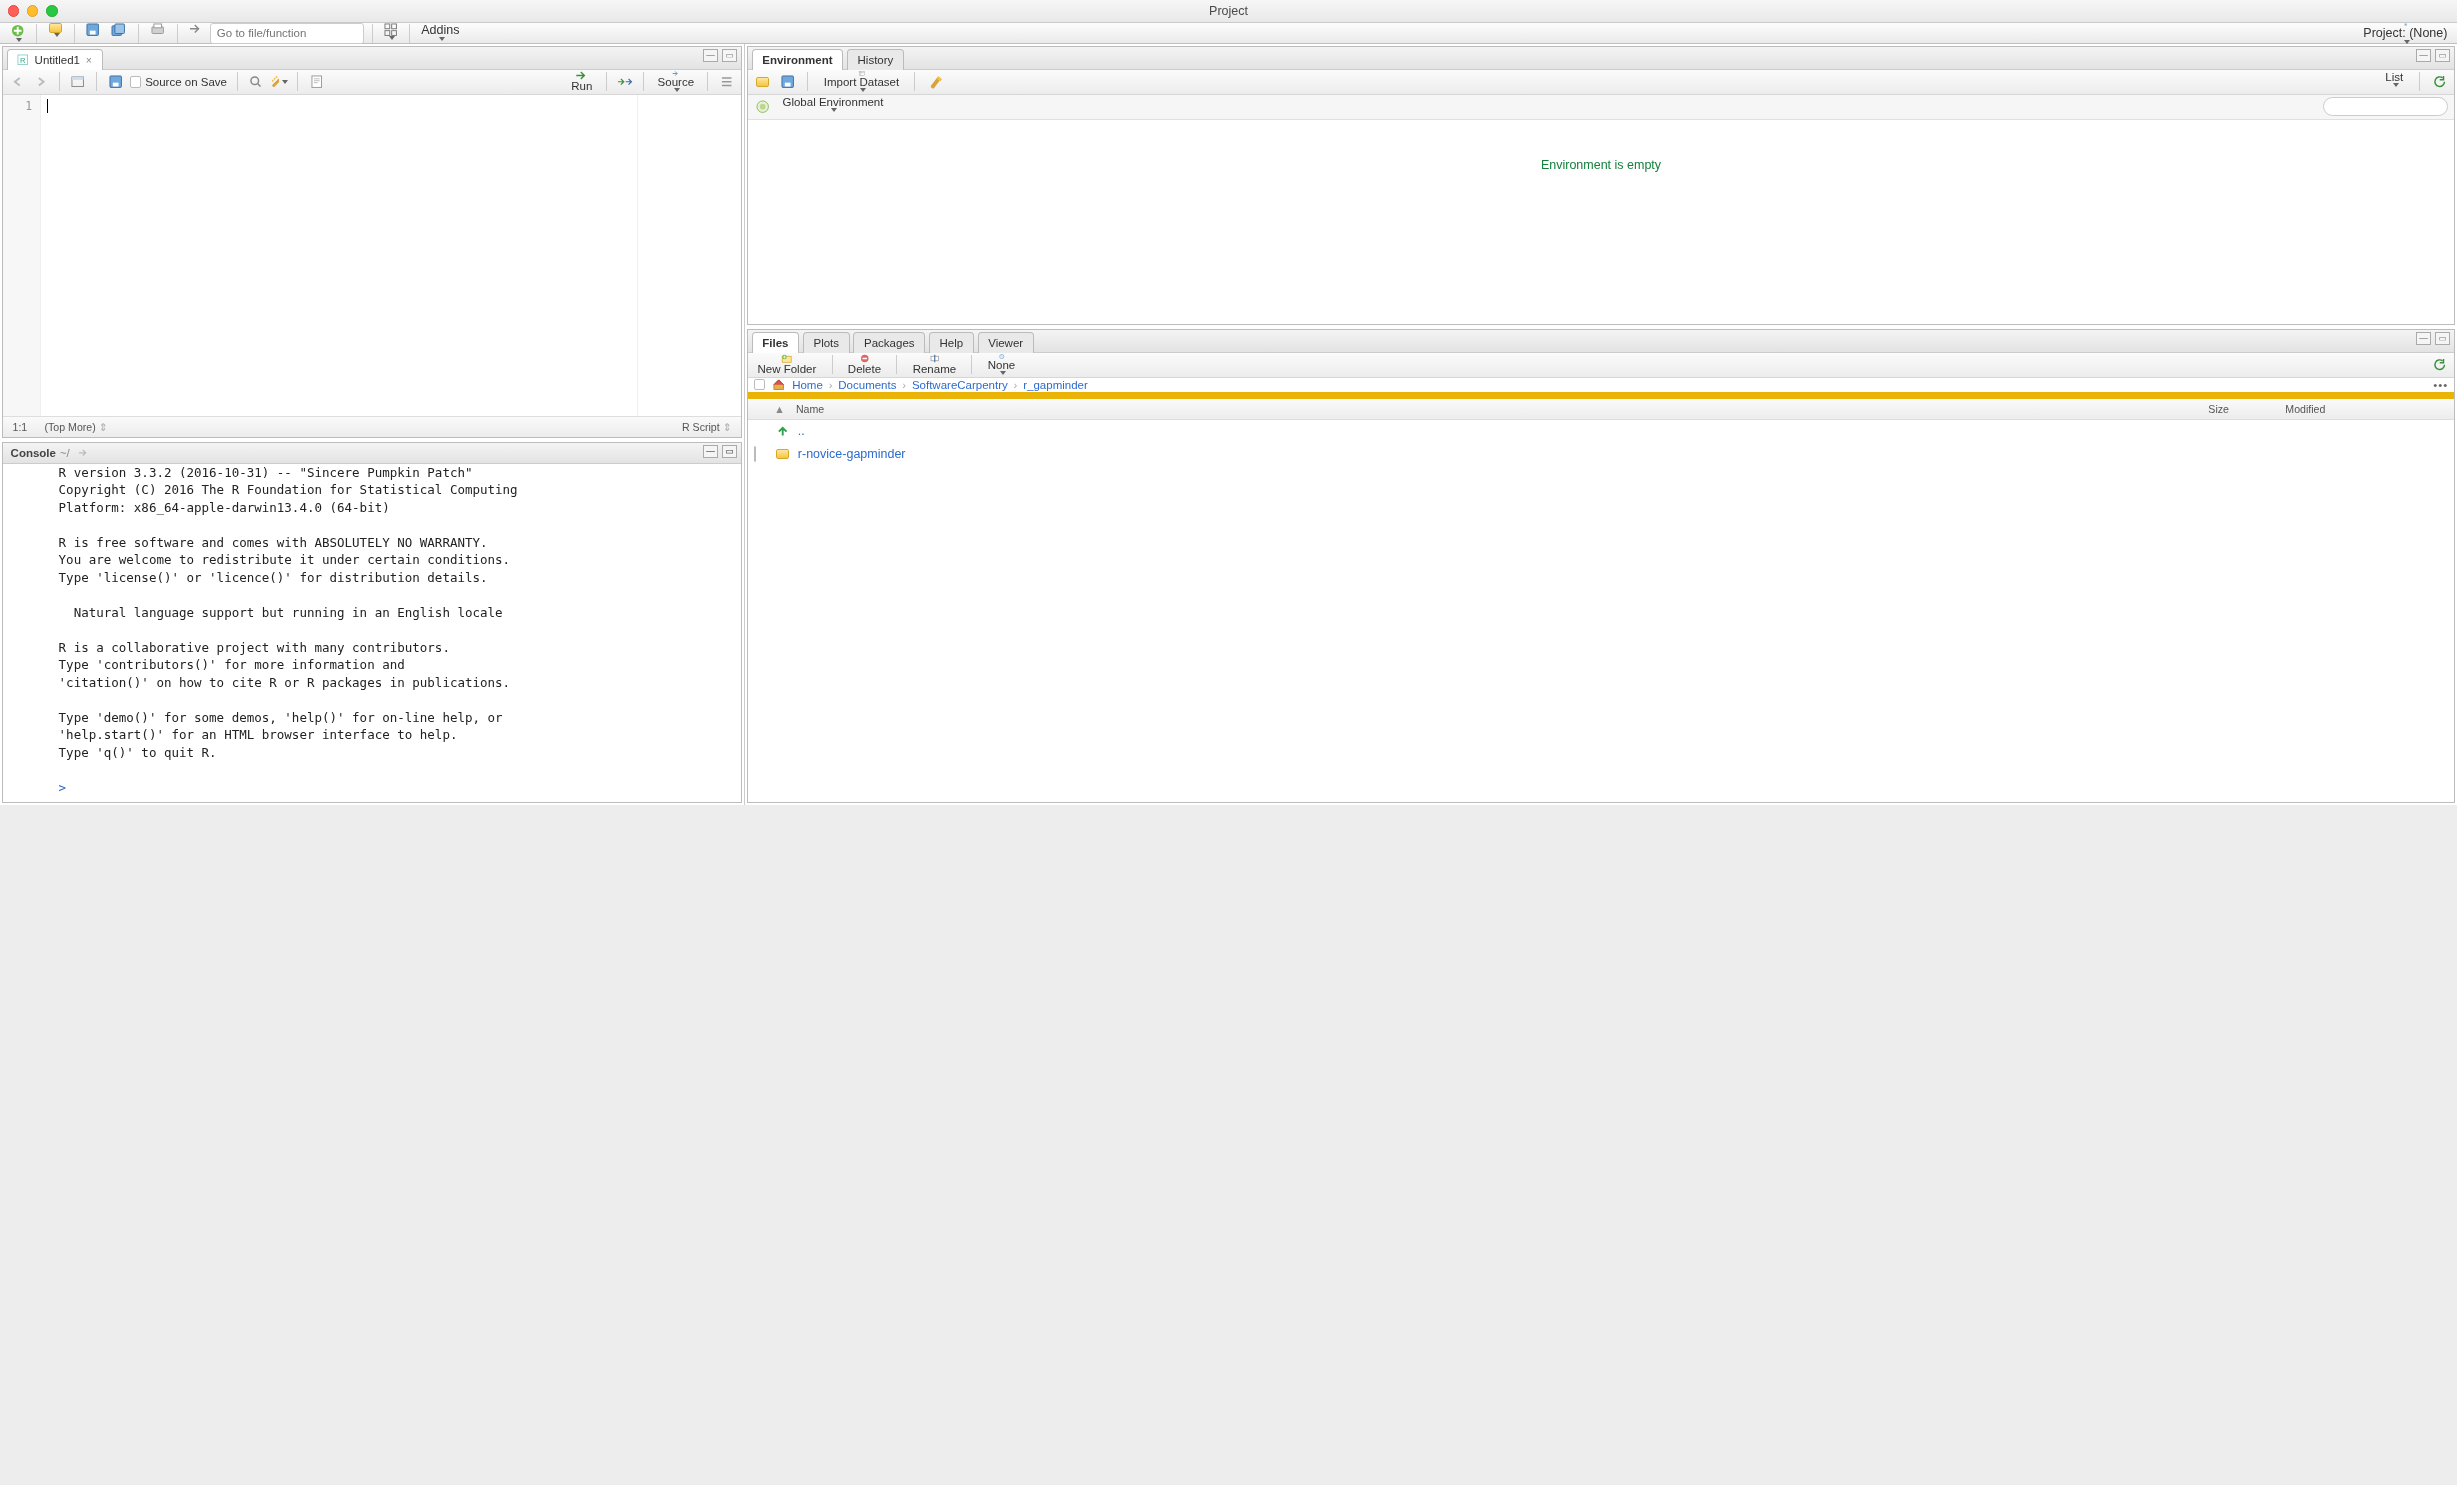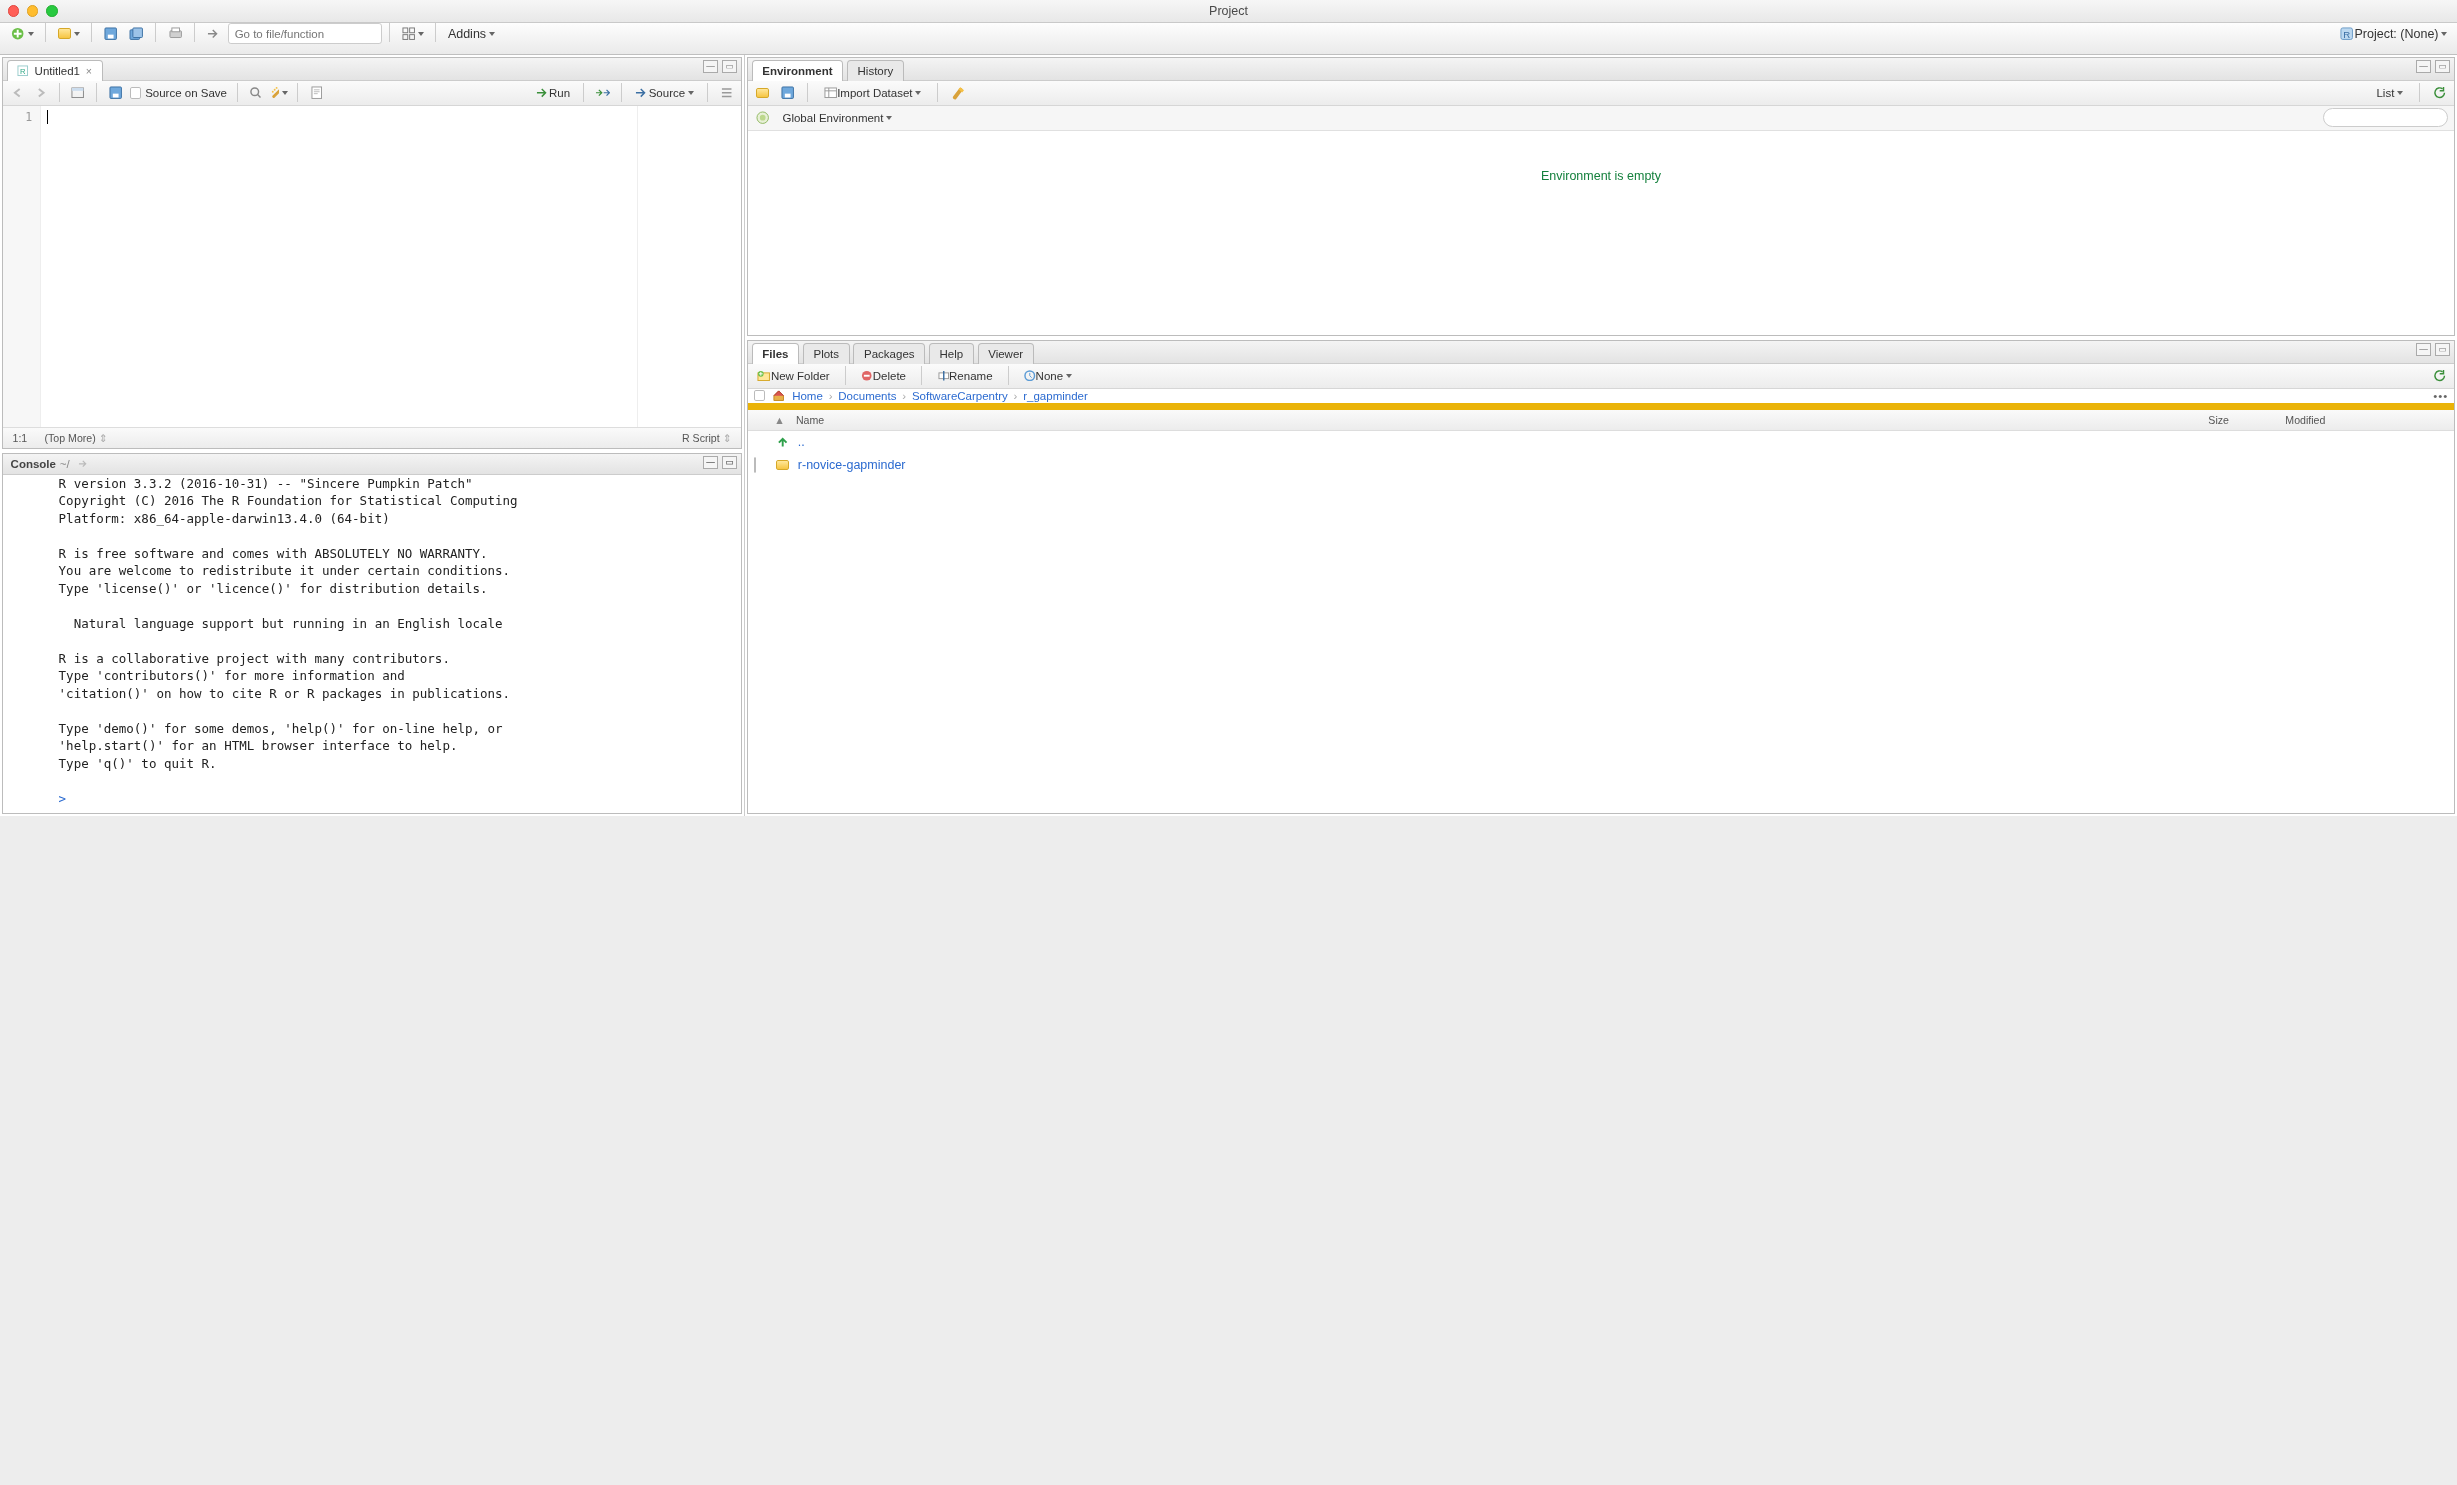--- a/index.html
+++ b/index.html
@@ -2,22 +2,22 @@
 <html><head>
 <meta charset="utf-8">
 <style>
 * { box-sizing: border-box; margin: 0; padding: 0; }
 body { font-family: "Lucida Grande", "Helvetica Neue", Arial, sans-serif; font-size: 12.5px; background: #ededed; color: #333; overflow: hidden; }
 .titlebar { height: 23px; background: linear-gradient(#f6f6f6,#e8e8e8); border-bottom: 1px solid #c9c9c9; display: flex; align-items: center; padding: 0 7.7px; position: relative; }
 .traffic { display: flex; gap: 7.7px; }
 .dot { width: 11.5px; height: 11.5px; border-radius: 50%; }
 .dot.red { background:#ff5f57; border:1px solid #e14640;} .dot.yellow{background:#ffbd2e;border:1px solid #dfa123;} .dot.green{background:#28c940;border:1px solid #1dad2b;}
 .titletext { position:absolute; left:0; right:0; text-align:center; font-size:12.5px; color:#4a4a4a; pointer-events:none;}
-.maintoolbar { height: 32px; background: linear-gradient(#fdfdfd,#eaeaea); border-bottom:1px solid #bfbfbf; display:flex; padding:0 5.8px; gap:3.8px;}
-.tbtn { display:inline-flex; align-items:center; height:21px; padding:0 3.8px; border-radius:2.9px; cursor:pointer;}
+.maintoolbar { height: 21px; background: linear-gradient(#fdfdfd,#eaeaea); border-bottom:1px solid #bfbfbf; display:flex; align-items:center; padding:0 5.8px; gap:3.8px;}
+.tbtn { display:inline-flex; align-items:center; height:21px; padding:0 3.8px; border-radius:2.9px; cursor:pointer;flex-direction:column;}
 .sep{width:1px;height:19px;background:#ccc;margin:0 3.8px;}
 .caret{display:inline-block;width:0;height:0;border-left:3.8px solid transparent;border-right:3.8px solid transparent;border-top:4.8px solid #666;margin-left:2.9px;}
 .gotoinput{width:154px;height:21px;border:1px solid #ccc;border-radius:2.9px;padding:0 5.8px;font-size:11.5px;color:#888;background:#fff;}
 .spacer{flex:1;}
 .projectlabel{color:#333;font-size:12.5px;}
 .workspace{display:flex;height:calc(813px - 23px - 29px);}
 .leftcol{width:745px;display:flex;flex-direction:column;border-right:1px solid #ccc;background:#fff;}
 .rightcol{flex:1;display:flex;flex-direction:column;background:#fff;}
 .pane{display:flex;flex-direction:column;border:1px solid #bcbcbc;margin:1.9px;background:#fff;}
 .tabbar{height:23px;background:linear-gradient(#f4f4f4,#e3e3e3);border-bottom:1px solid #ccc;display:flex;align-items:flex-end;position:relative;}

